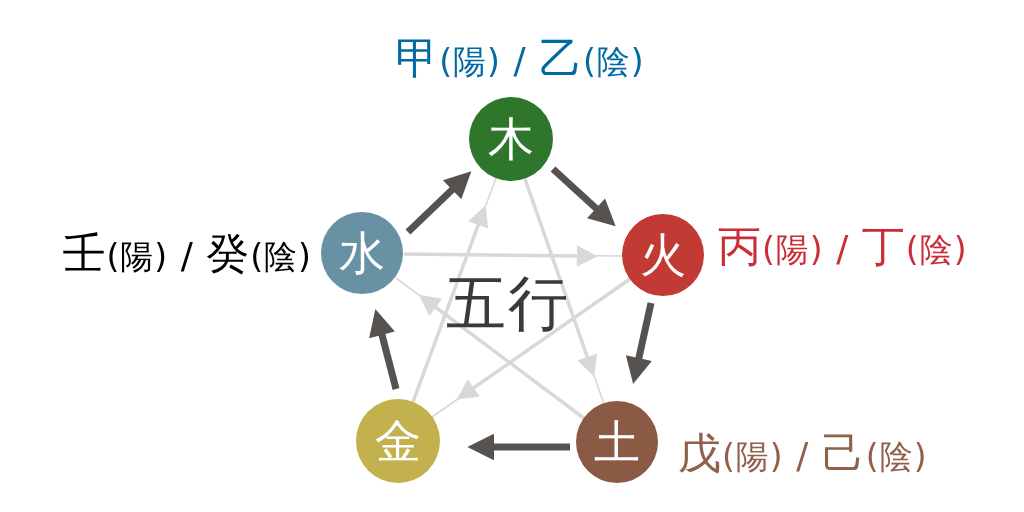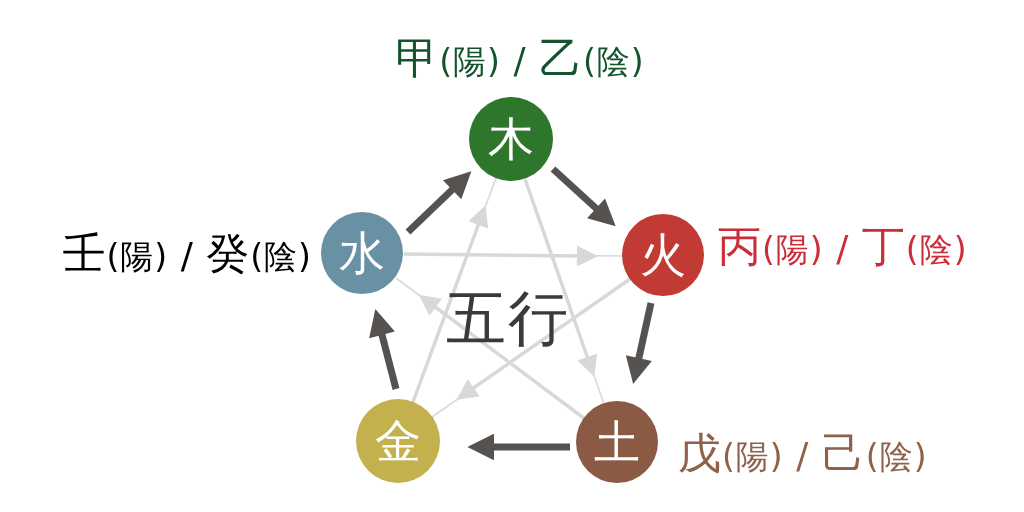--- a/index.html
+++ b/index.html
@@ -67,26 +67,26 @@
 
     <g style="stroke: rgb(85, 82, 79);">
       <line class="gen-line" x1="408" y1="232" x2="455" y2="187" marker-end="url(#headDark)"></line>
       <line class="gen-line" x1="553" y1="169" x2="599" y2="211" marker-end="url(#headDark)"></line>
       <line class="gen-line" x1="651" y1="303" x2="638" y2="362" marker-end="url(#headDark)"></line>
       <line class="gen-line" x1="570" y1="447" x2="490" y2="447" marker-end="url(#headDark)"></line>
       <line class="gen-line" x1="396" y1="389" x2="381" y2="331" marker-end="url(#headDark)"></line>
     </g>
   </svg>
 
-  <div class="title" style="color: rgb(58, 58, 58); margin-top: 15px;">五行</div>
+  <div class="title" style="color: rgb(58, 58, 58);">五行</div>
 
   <div class="circle c-wood" style="background-color: rgb(45, 118, 44);">
     <span class="char">木</span>
   </div>
-  <div class="label l-wood" style="color: #14532d;">
+  <div class="label l-wood" style="color: #0369a1;">
     <span class="stem">甲</span><span class="paren">(陽)</span><span class="sep"> / </span><span class="stem">乙</span><span class="paren">(陰)</span>
   </div>
 
   <div class="circle c-fire" style="background-color: rgb(193, 58, 52);">
     <span class="char">火</span>
   </div>
   <div class="label l-fire" style="color: rgb(203, 45, 56);">
     <span class="stem">丙</span><span class="paren">(陽)</span><span class="sep"> / </span><span class="stem">丁</span><span class="paren">(陰)</span>
   </div>
 

